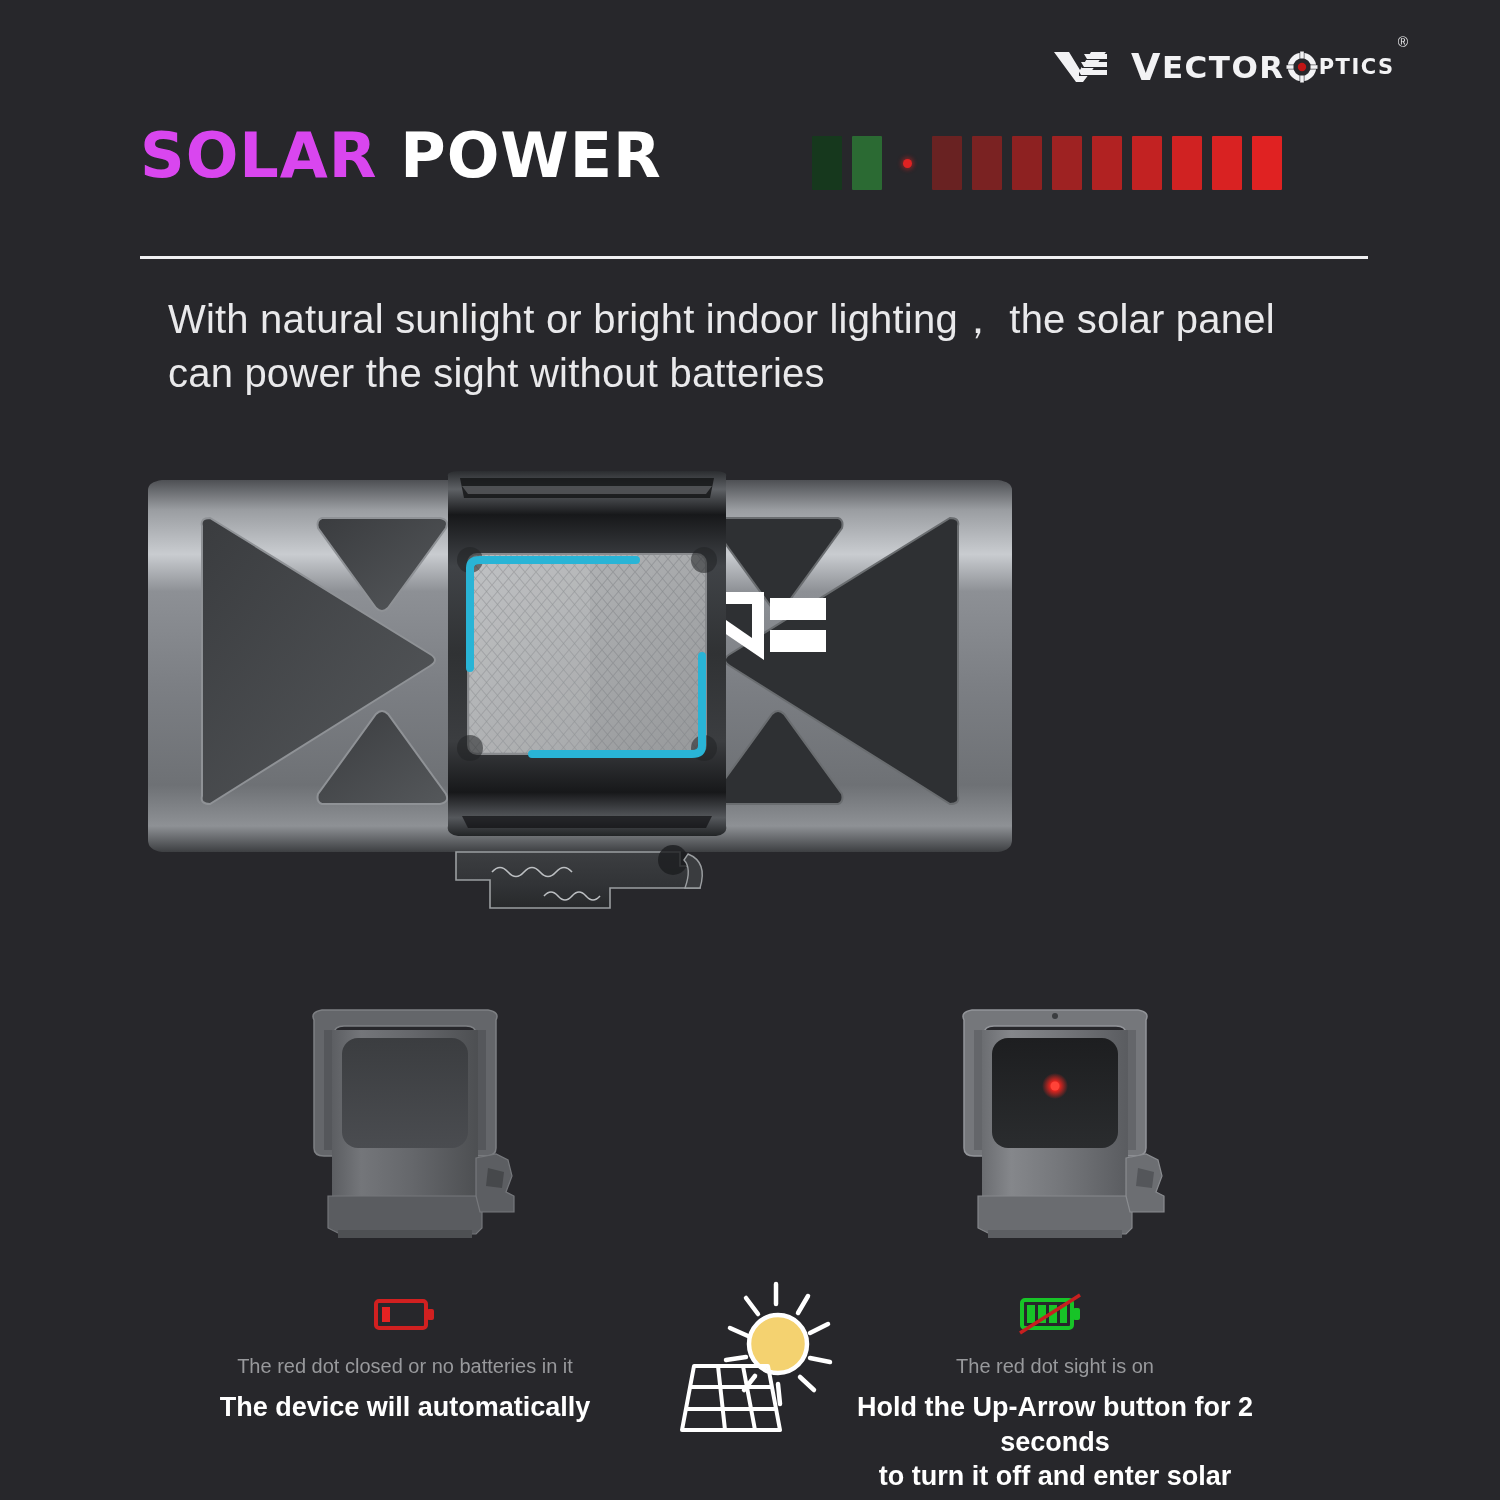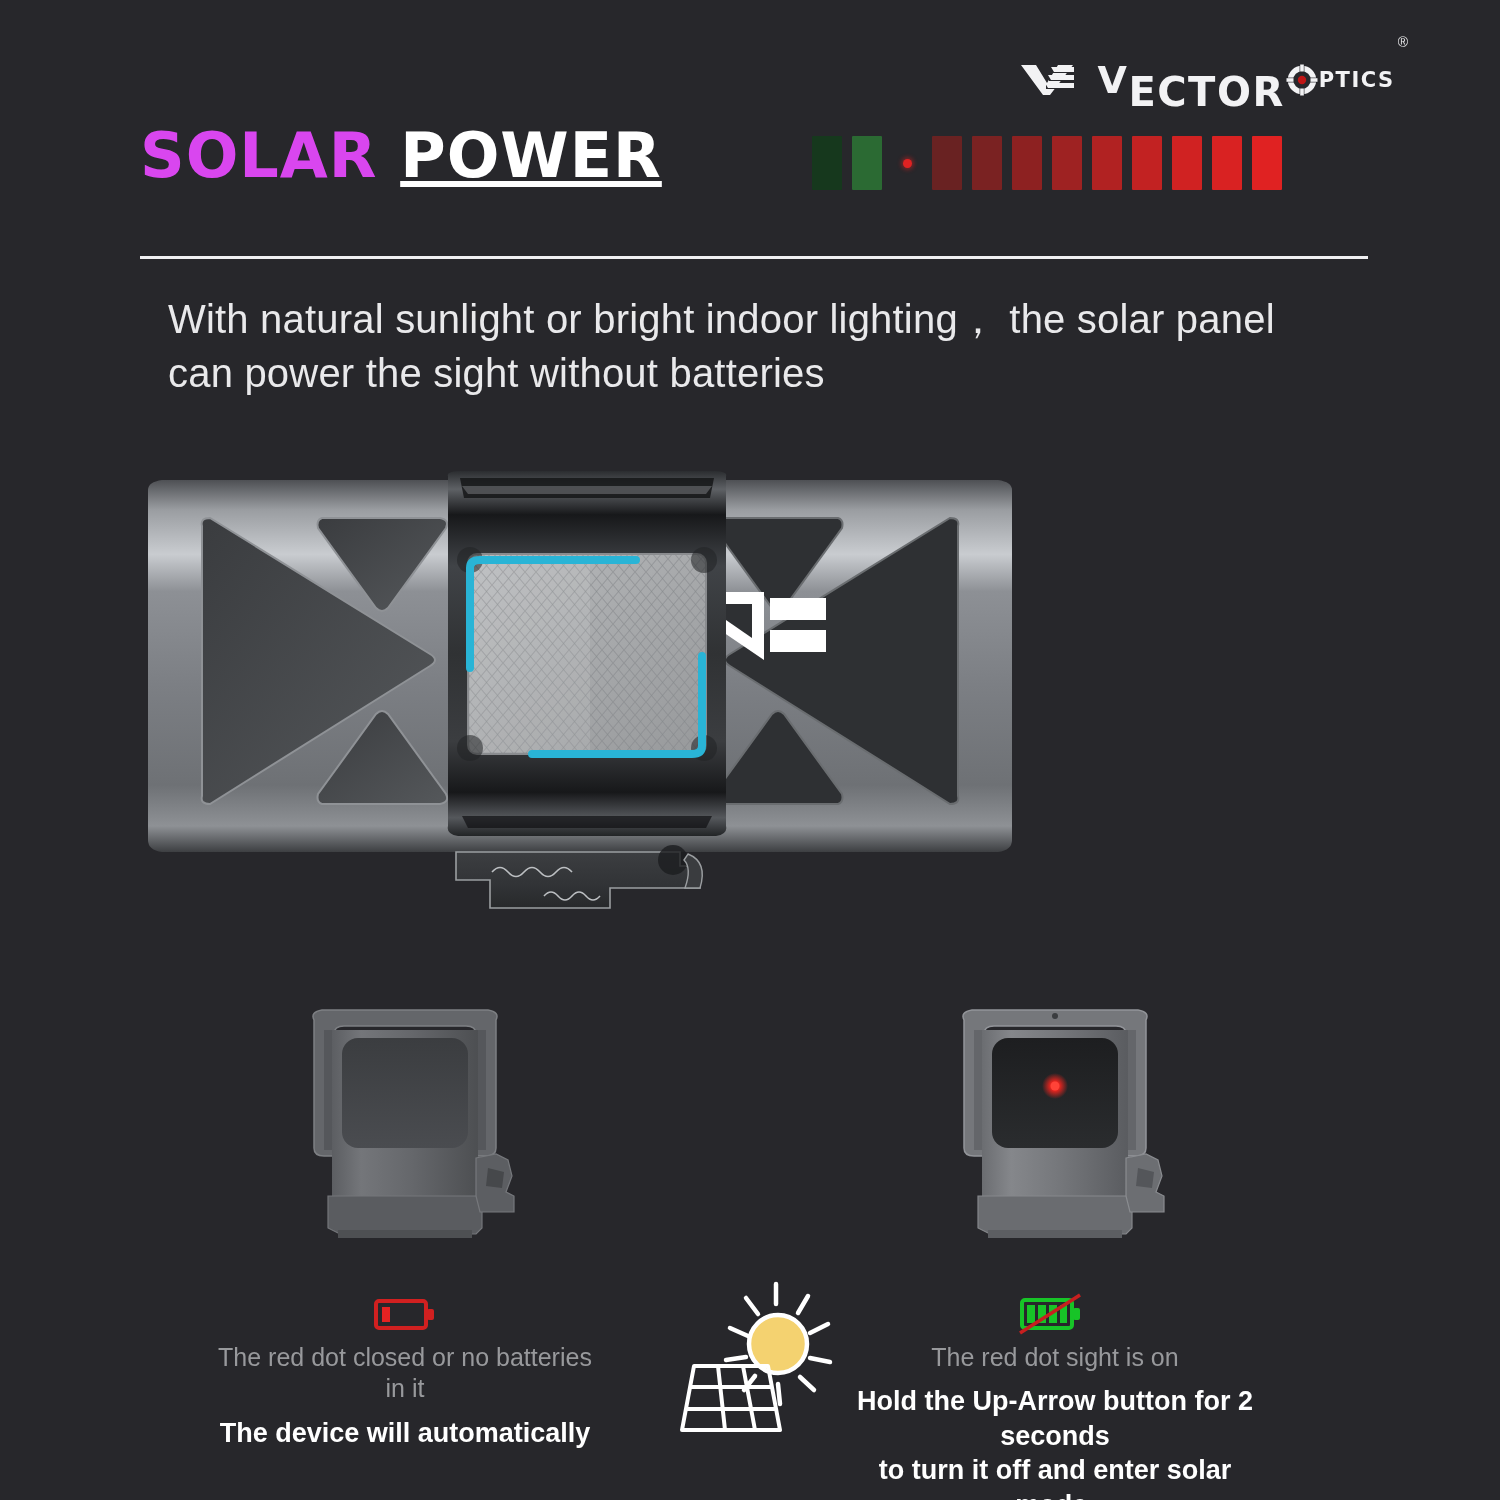--- a/index.html
+++ b/index.html
@@ -31,21 +31,21 @@
 
   
   .headline {
     position:absolute; left:140px; top:125px;
     font-family:"DejaVu Sans", sans-serif;
     font-size:62px; font-weight:bold; letter-spacing:1px;
     line-height:1;
     white-space:nowrap;
   }
   .headline .h-solar { color:#d946ef; }
-  .headline .h-power { color:#ffffff;text-decoration:underline; }
+  .headline .h-power { color:#ffffff; }
 
   
   .illum { position:absolute; left:812px; top:136px; display:flex; align-items:flex-start; gap:10px; }
   .illum-seg { width:30px; height:54px; border-radius:1px; }
   .illum-dotwrap { width:30px; height:54px; display:flex; align-items:center; justify-content:center; }
   .illum-dot { width:9px; height:9px; border-radius:50%; background:#e02222; box-shadow:0 0 4px 2px rgba(224,34,34,.45); }
   .illum-caption {
     position:absolute; left:916px; top:196px;
     font-size:29px; color:#d3d4d6; letter-spacing:.2px;
     white-space:nowrap;
@@ -66,22 +66,22 @@
   .hero { position:absolute; left:140px; top:468px; width:880px; height:460px; }
 
   
   .cmp { position:absolute; left:0; top:1000px; width:1500px; height:460px; }
   .cmp-col { position:absolute; top:0; width:400px; }
   .cmp-left  { left:205px; }
   .cmp-right { left:855px; }
   .sight-wrap { height:290px; display:flex; align-items:flex-start; justify-content:center; }
   .batt-wrap  { height:48px; display:flex; align-items:center; justify-content:center; }
   .cap-sub {
-    text-align:center; font-size:25px; color:#98999c; line-height:1.25;
-    margin-top:4px;
+    text-align:center; font-size:20px; color:#98999c; line-height:1.25;
+    margin-top:16px;
   }
   .cap-main {
     text-align:center; font-size:27px; color:#ffffff; font-weight:bold;
     line-height:1.28; margin-top:11px;
   }
 
   
   .solar-icon { position:absolute; left:668px; top:1278px; width:180px; height:160px; }
 </style>
 </head>
@@ -95,21 +95,21 @@
       <rect x="32" y="5" width="22" height="5" fill="#27272b"></rect>
       <rect x="29" y="13" width="25" height="5" fill="#27272b"></rect>
       <rect x="26" y="21" width="28" height="5" fill="#27272b"></rect>
       <path d="M31 4 L54 4 L54 9 L34 9 Z" fill="#f2f2f4"></path>
       <path d="M28 12 L54 12 L54 17 L31 17 Z" fill="#f2f2f4"></path>
       <path d="M25 20 L54 20 L54 25 L28 25 Z" fill="#f2f2f4"></path>
     </svg>
     <div class="brand-text">
       <span class="brand-word">
         <span>V</span>
-          <span style="font-size:40px;margin-top:24px;">ECTOR</span>
+          <span style="font-size:31px;">ECTOR</span>
         <span class="brand-o-target">
           <svg viewBox="0 0 34 34" width="34" height="34">
             <circle cx="17" cy="17" r="11.5" fill="none" stroke="#f2f2f4" stroke-width="5.5"></circle>
             <rect x="14.6" y="0" width="4.8" height="9" fill="#27272b"></rect>
             <rect x="14.6" y="25" width="4.8" height="9" fill="#27272b"></rect>
             <rect x="0" y="14.6" width="9" height="4.8" fill="#27272b"></rect>
             <rect x="25" y="14.6" width="9" height="4.8" fill="#27272b"></rect>
             <rect x="15.2" y="1.5" width="3.6" height="7" fill="#f2f2f4"></rect>
             <rect x="15.2" y="25.5" width="3.6" height="7" fill="#f2f2f4"></rect>
             <rect x="1.5" y="15.2" width="7" height="3.6" fill="#f2f2f4"></rect>

